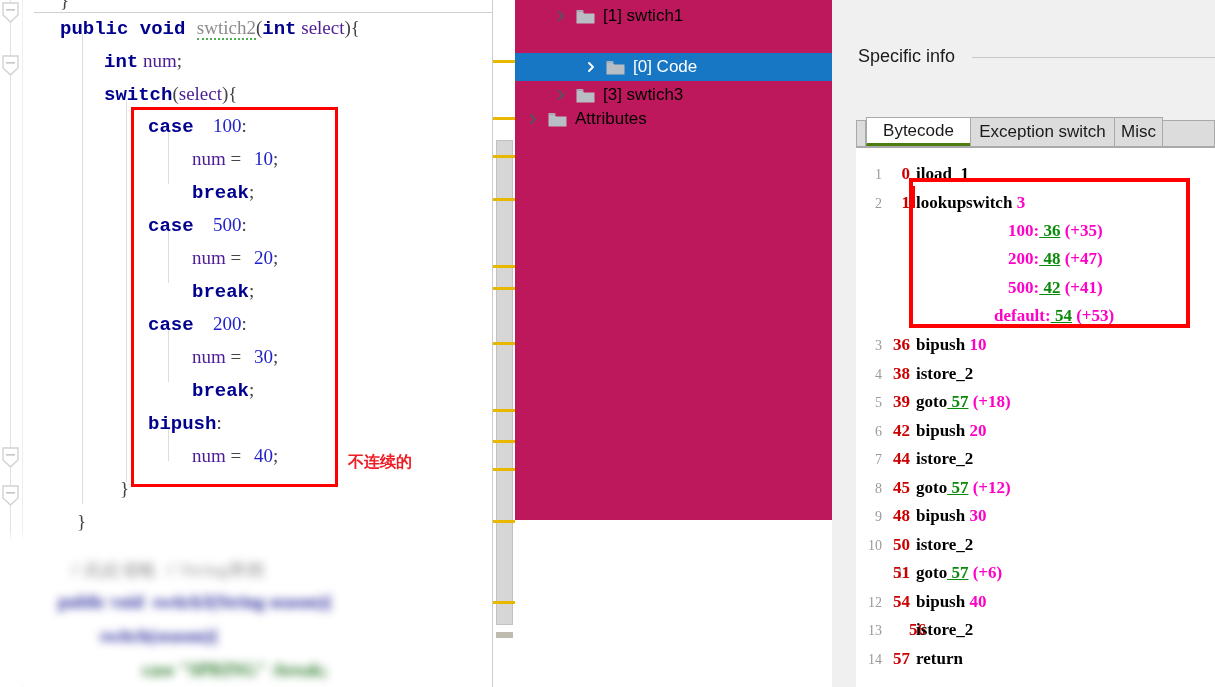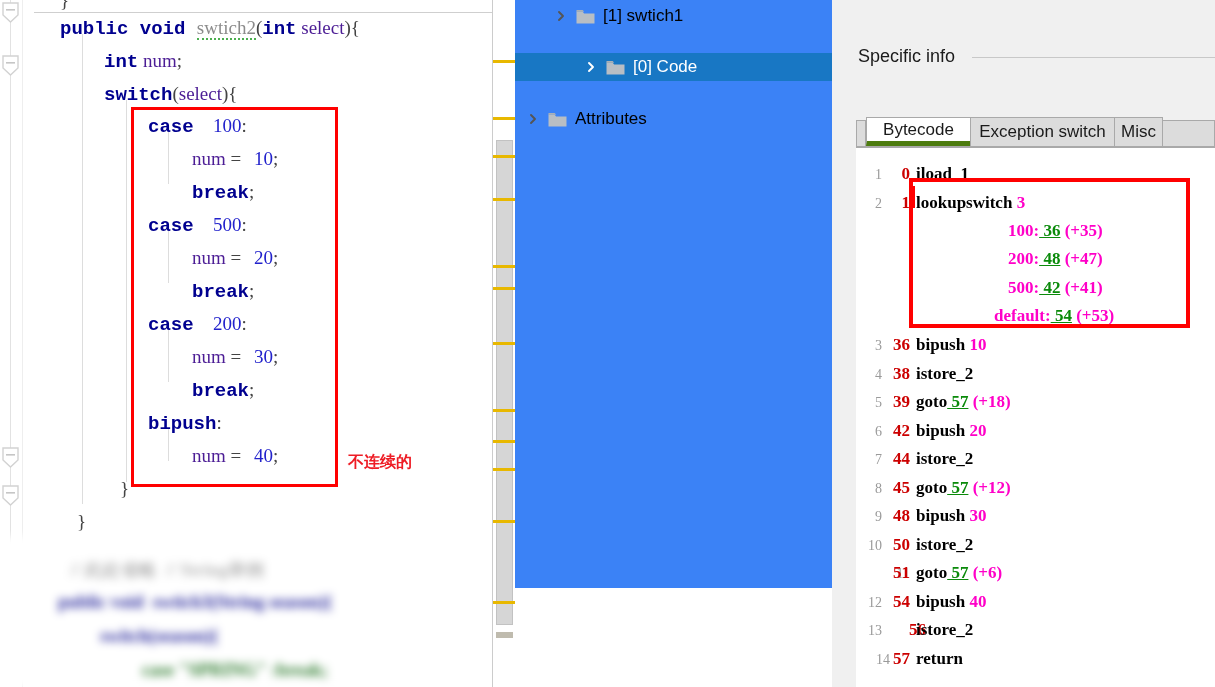--- a/index.html
+++ b/index.html
@@ -80,22 +80,22 @@
     position:absolute;left:3px;top:140px;width:17px;height:485px;
     background:#d6d6d6;border:1px solid #c2c2c2;box-sizing:border-box;
   }
   #scroll-thumb2{
     position:absolute;left:3px;top:632px;width:17px;height:6px;
     background:#bfbbae;
   }
 
   
   #tree-pane{
-    position:absolute;left:515px;top:0;width:317px;height:588px;
-    background:#3b82f6;overflow:hidden;
+    position:absolute;left:515px;top:0;width:317px;height:520px;
+    background:#be185d;overflow:hidden;
   }
   .tree-row{
     position:absolute;left:0;width:317px;height:28px;
     display:flex;align-items:center;
     font-size:17px;color:#000000;
     font-family:"Liberation Sans", sans-serif;
   }
   .tree-row.selected{background:#1877c4;color:#ffffff;}
   .tw{width:24px;display:flex;align-items:center;justify-content:center;flex:0 0 24px;}
   .tw svg{display:block;}
@@ -124,21 +124,21 @@
     position:absolute;left:0;top:4px;width:10px;height:26px;
     background:#dcdcdc;border:1px solid #a9a9a9;border-bottom:none;box-sizing:border-box;
   }
   .tab{
     position:absolute;top:1px;height:29px;
     display:flex;align-items:center;justify-content:center;
     font-size:17px;color:#1a1a1a;box-sizing:border-box;
     background:#dcdcdc;border:1px solid #a9a9a9;border-bottom:none;
     padding:0 8px;
   }
-  .tab.active{background:#ffffff;border-bottom:5px solid #4d7c0f;}
+  .tab.active{background:#ffffff;border-bottom:3px solid #4d7c0f;}
   #tab-right-stub{
     position:absolute;left:306px;top:4px;width:53px;height:26px;
     background:#dcdcdc;border:1px solid #a9a9a9;border-bottom:none;box-sizing:border-box;
   }
 
   #bytecode-panel{
     position:absolute;left:24px;top:146px;width:359px;height:541px;
     background:#ffffff;border-top:2px solid #a9a9a9;box-sizing:border-box;
   }
   .bno{position:absolute;width:26px;text-align:right;color:#9a9a9a;font-size:14px;
@@ -269,20 +269,34 @@
           <path d="M4 2 L8 6 L4 10" fill="none" stroke="currentColor" stroke-width="1.9" stroke-linecap="round" stroke-linejoin="round"></path>
         </svg>
       </span>
       <span class="folder">
         <svg width="19" height="15" viewBox="0 0 19 15">
           <path d="M0.5 2.5 h6 l1.6 2 h10.4 v10 h-18 Z" fill="#b8bec4"></path>
           <path d="M0.5 1 h6.2 l1.5 1.8 H0.5 Z" fill="#a9b0b7"></path>
         </svg>
       </span>
       <span class="tree-label">[0] Code</span>
+    </div>
+    <div class="tree-row" style="top: 81px; padding-left: 34px;">
+      <span class="tw" style="color: rgb(85, 85, 85);">
+        <svg width="12" height="12" viewBox="0 0 12 12">
+          <path d="M4 2 L8 6 L4 10" fill="none" stroke="currentColor" stroke-width="1.9" stroke-linecap="round" stroke-linejoin="round"></path>
+        </svg>
+      </span>
+      <span class="folder">
+        <svg width="19" height="15" viewBox="0 0 19 15">
+          <path d="M0.5 2.5 h6 l1.6 2 h10.4 v10 h-18 Z" fill="#b8bec4"></path>
+          <path d="M0.5 1 h6.2 l1.5 1.8 H0.5 Z" fill="#a9b0b7"></path>
+        </svg>
+      </span>
+      <span class="tree-label">[3] swtich3</span>
     </div>
     <div class="tree-row" style="top: 105px; padding-left: 6px;">
       <span class="tw" style="color: rgb(85, 85, 85);">
         <svg width="12" height="12" viewBox="0 0 12 12">
           <path d="M4 2 L8 6 L4 10" fill="none" stroke="currentColor" stroke-width="1.9" stroke-linecap="round" stroke-linejoin="round"></path>
         </svg>
       </span>
       <span class="folder">
         <svg width="19" height="15" viewBox="0 0 19 15">
           <path d="M0.5 2.5 h6 l1.6 2 h10.4 v10 h-18 Z" fill="#b8bec4"></path>
@@ -338,21 +352,21 @@
       <div class="bop" style="top: 386.5px; left: 60px;"><span>istore_2</span></div>
       <div class="bno" style="top: 418px; left: 0px; padding-left: 28px;">11</div>
       <div class="boff" style="top: 415px; left: 30px;">51</div>
       <div class="bop" style="top: 415px; left: 60px;"><span>goto</span><span class="blink"> 57</span><span class="bdelta">  (+6)</span></div>
       <div class="bno" style="top: 446.5px; left: 0px;">12</div>
       <div class="boff" style="top: 443.5px; left: 30px;">54</div>
       <div class="bop" style="top: 443.5px; left: 60px;"><span>bipush</span><span class="barg"> 40</span></div>
       <div class="bno" style="top: 475px; left: 0px;">13</div>
       <div class="boff" style="top: 472px; left: 46px; text-align: right;">56</div>
       <div class="bop" style="top: 472px; left: 60px;"><span>istore_2</span></div>
-      <div class="bno" style="top: 503.5px; left: 0px; padding-left: 8px;">14</div>
+      <div class="bno" style="top: 503.5px; left: 0px;">14</div>
       <div class="boff" style="top: 500.5px; left: 30px;">57</div>
       <div class="bop" style="top: 500.5px; left: 60px;"><span>return</span></div>
       <div class="bsw" style="top: 72.5px; left: 152px;"><span>100:</span><span class="blink">   36</span><span>  (+35)</span></div>
       <div class="bsw" style="top: 101px; left: 152px;"><span>200:</span><span class="blink">   48</span><span>  (+47)</span></div>
       <div class="bsw" style="top: 129.5px; left: 152px;"><span>500:</span><span class="blink">   42</span><span>  (+41)</span></div>
       <div class="bsw" style="top: 158px; left: 138px;"><span>default:</span><span class="blink">   54</span><span>  (+53)</span></div>
     </div>
 </div>
 
 <div id="bc-redbox"></div>

